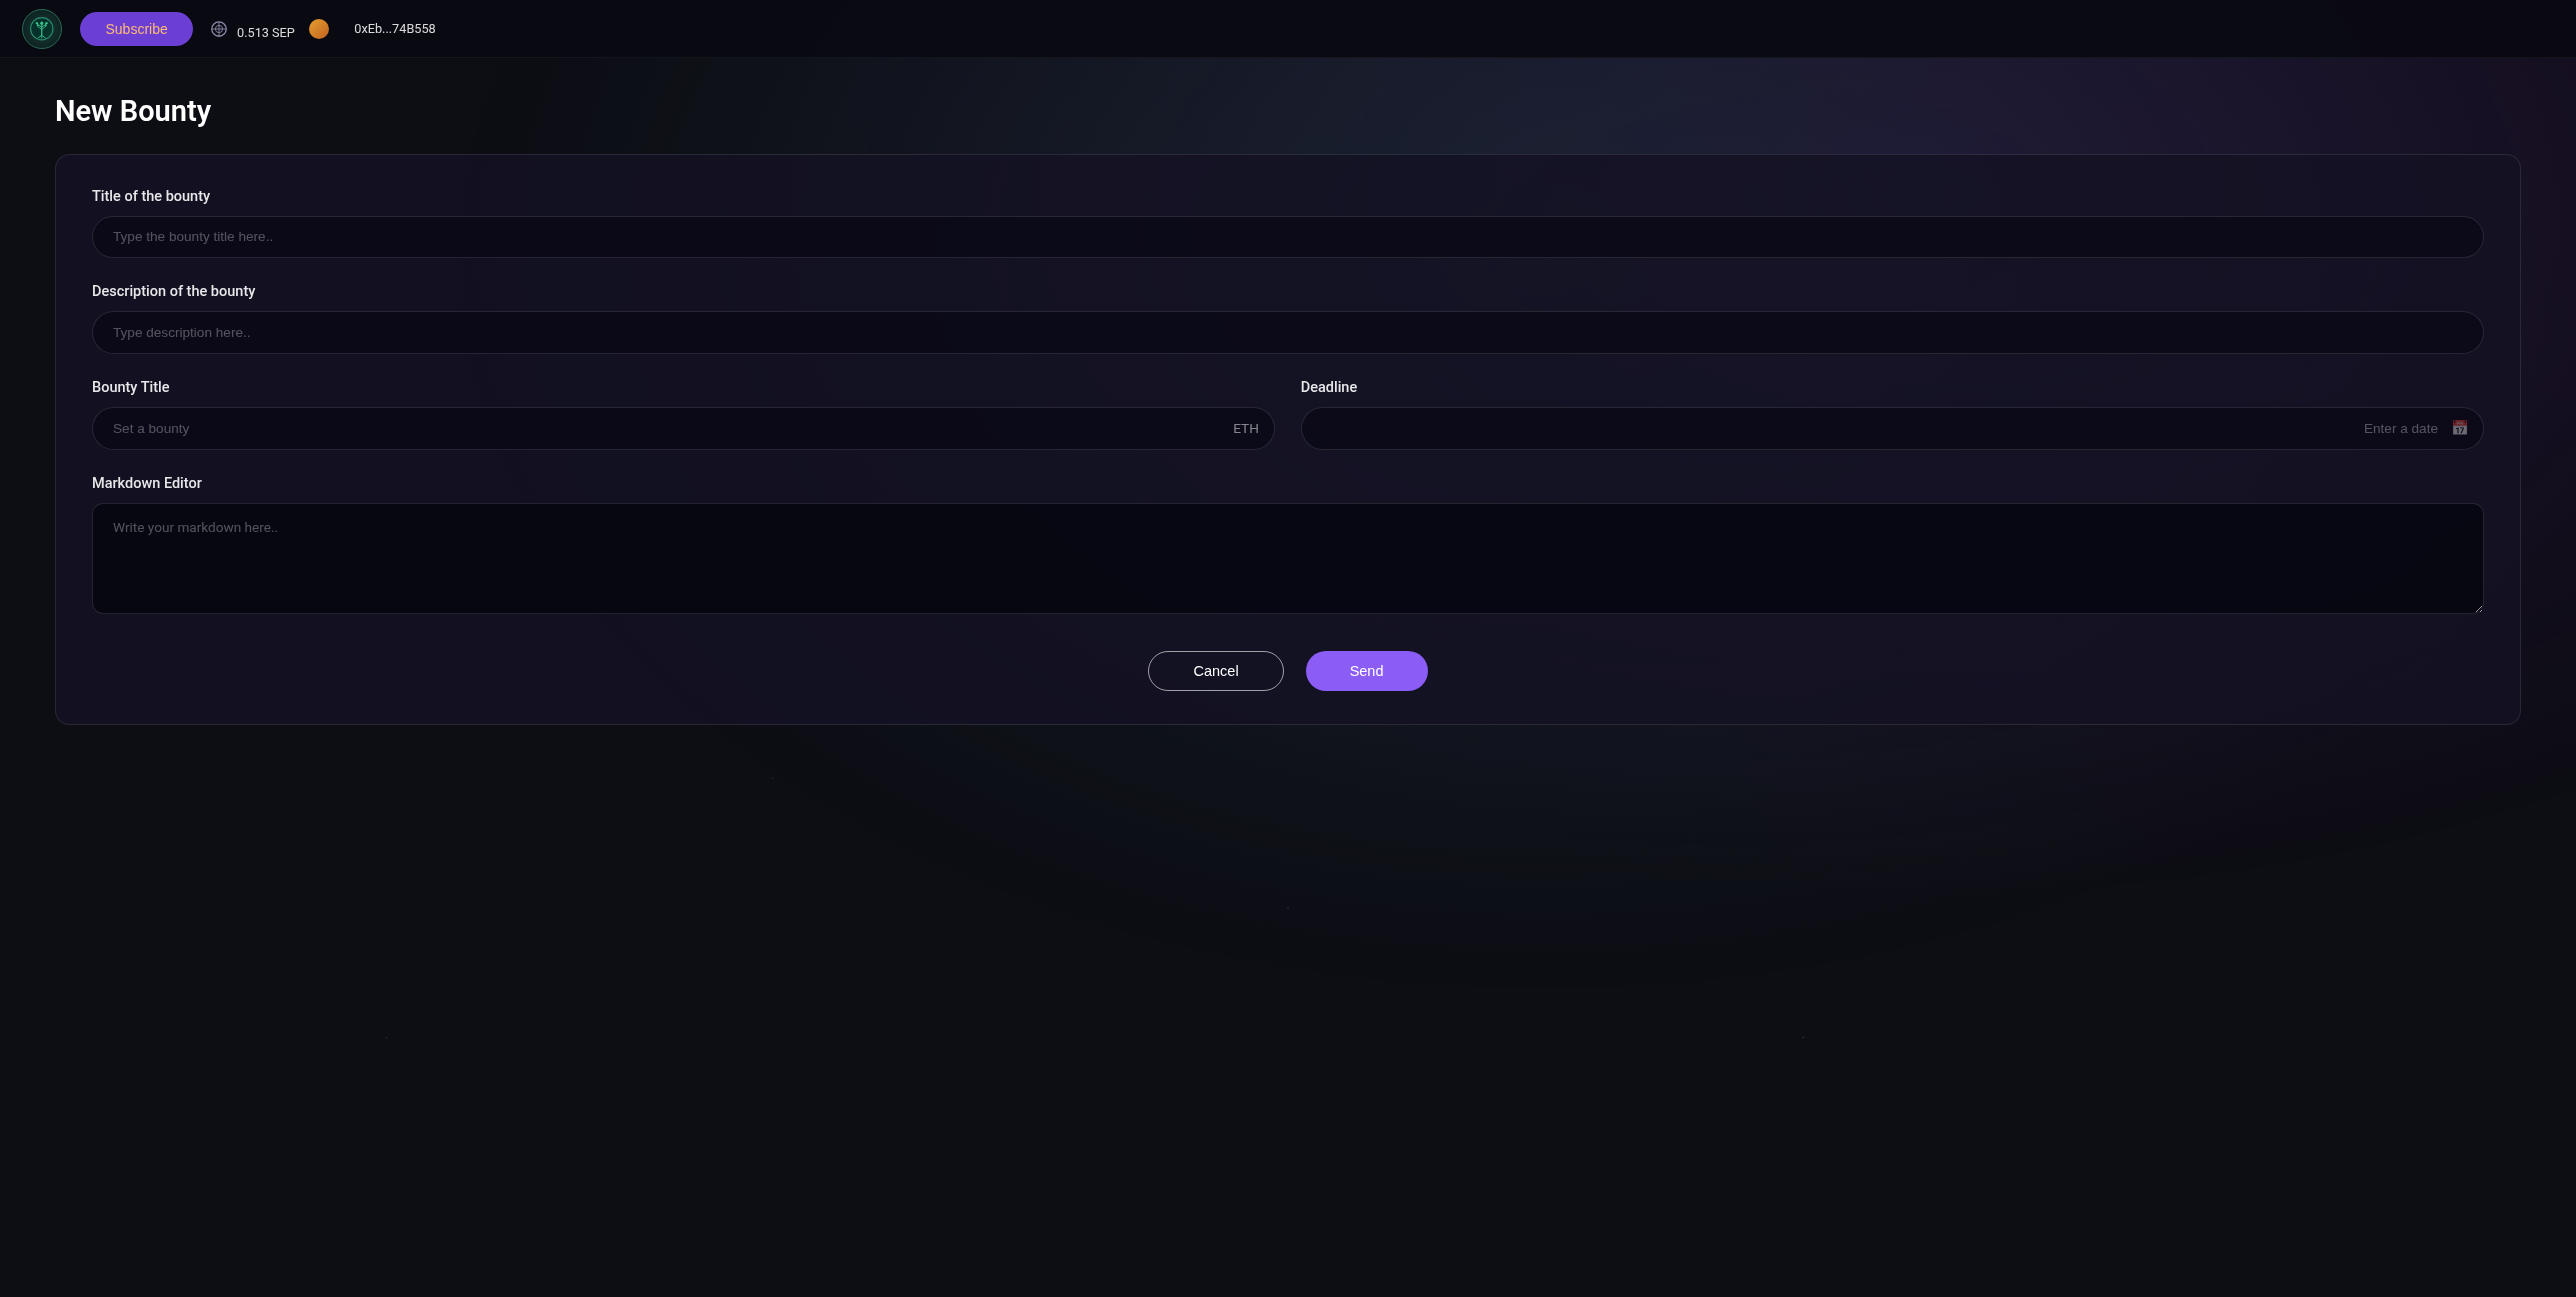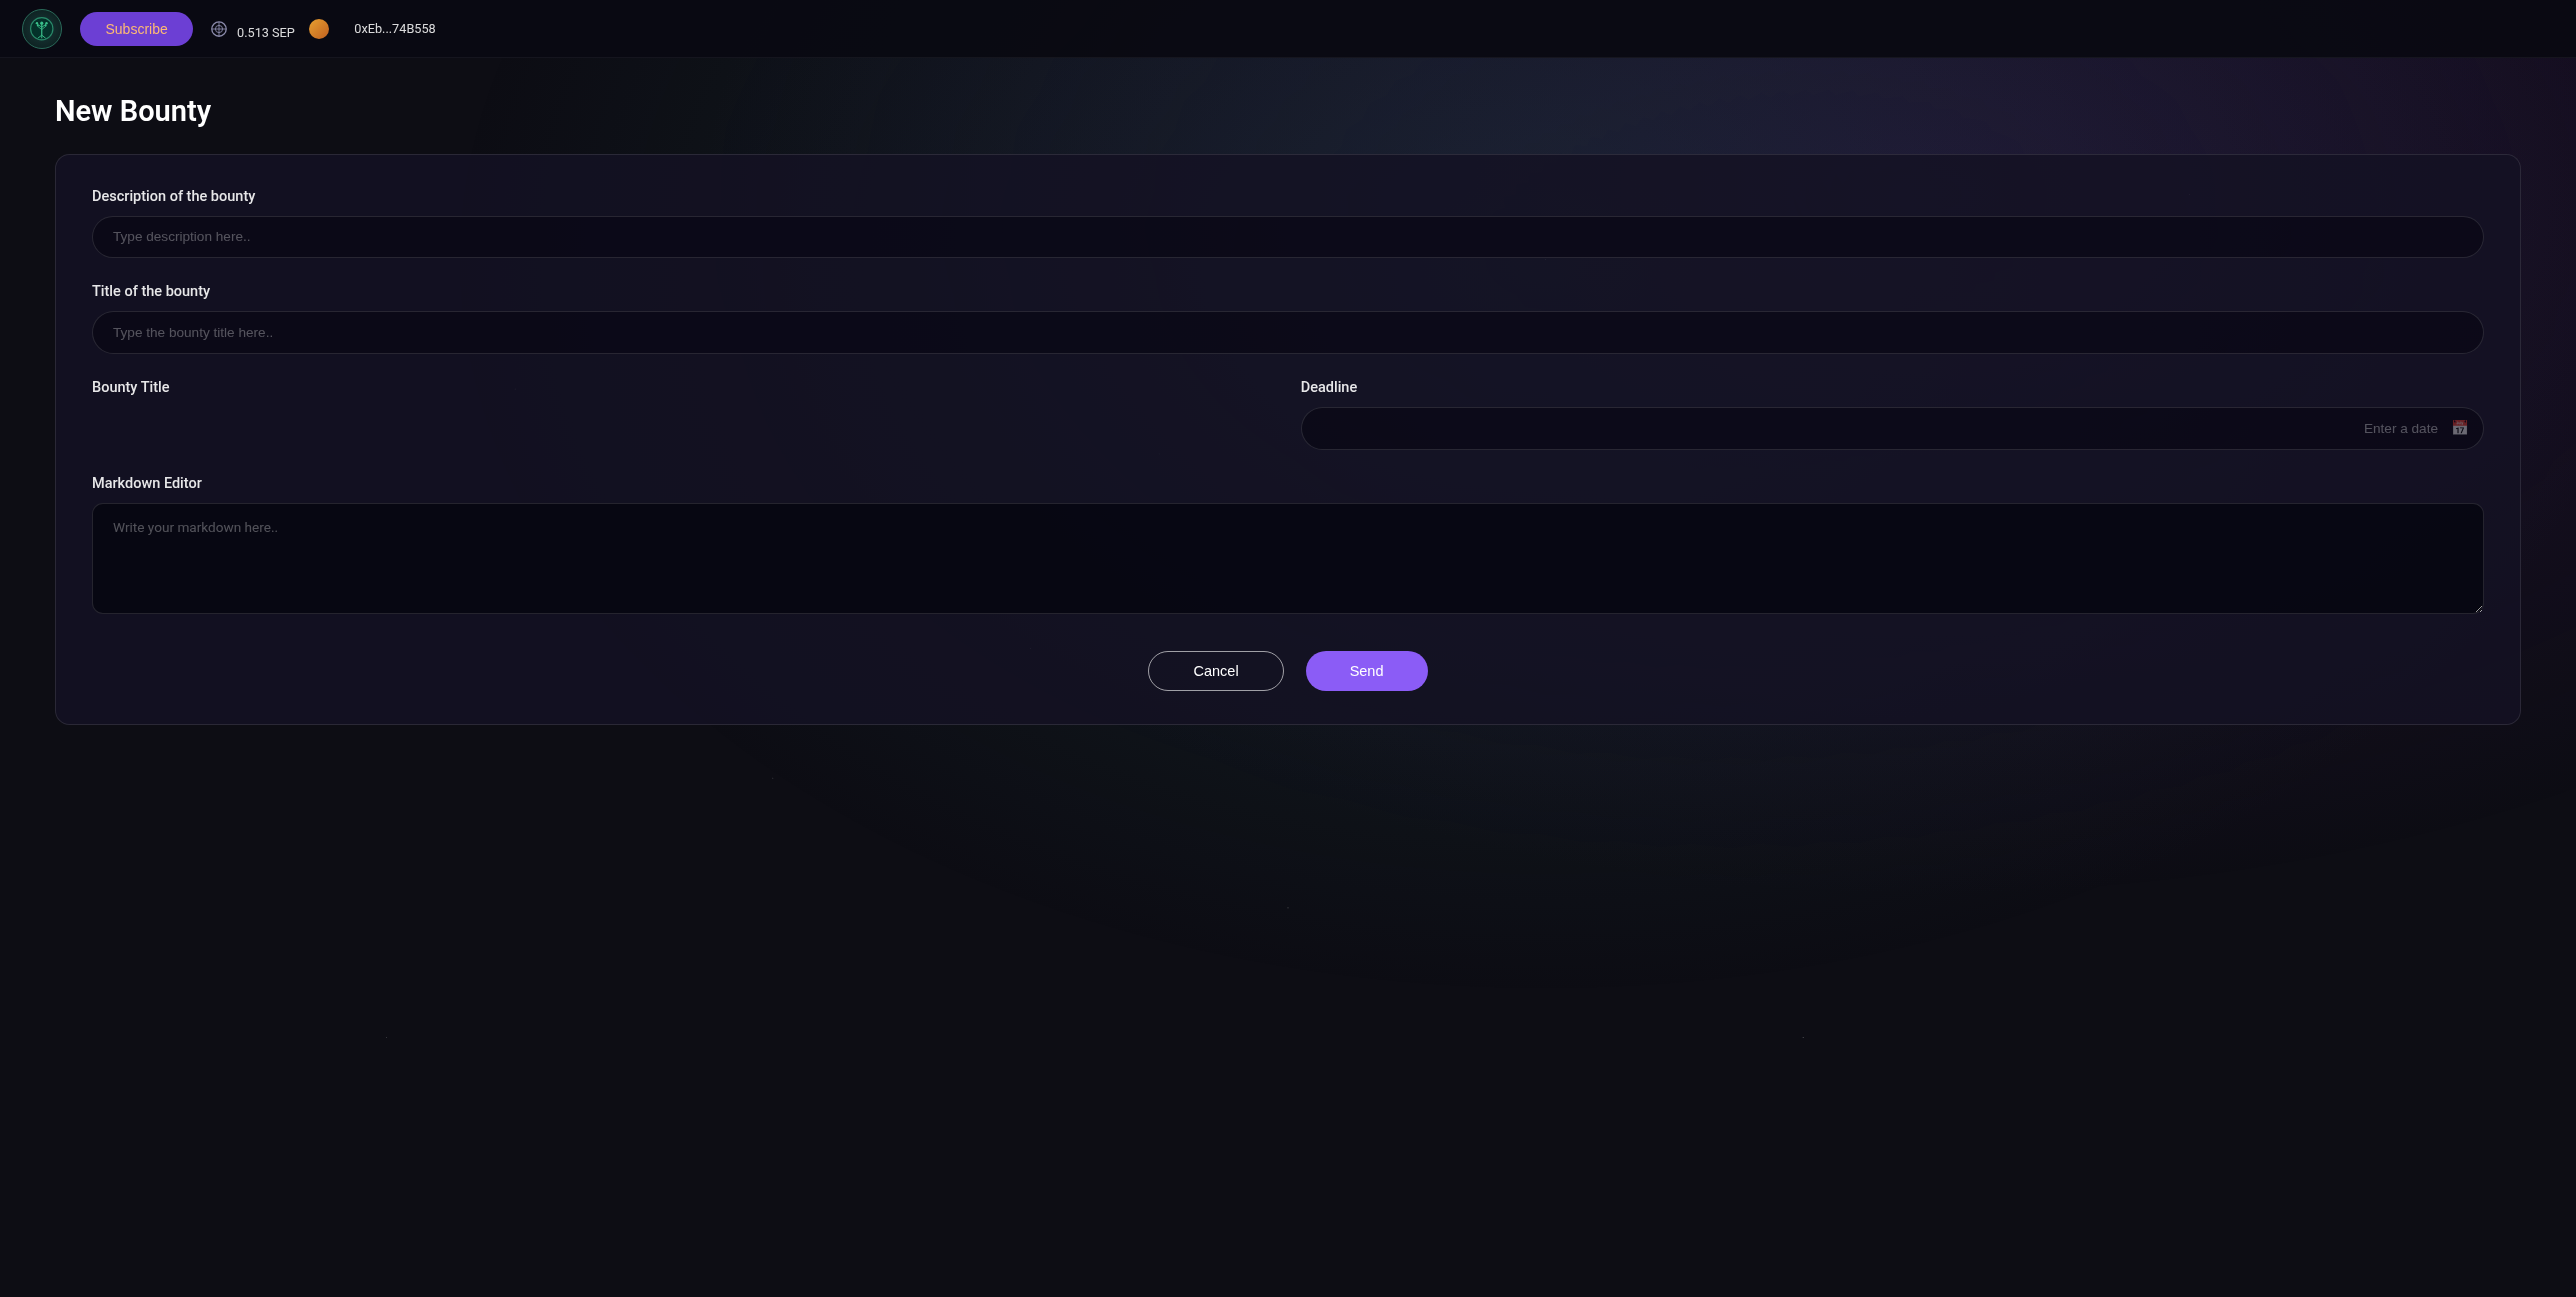--- a/index.html
+++ b/index.html
@@ -340,32 +340,36 @@
     </div>
   </div>
 </nav>
 
 <main class="main-content">
   <h1 class="page-title">New Bounty</h1>
 
   <div class="form-card">
 
     <div class="form-section">
+      <label class="form-label">Title of the bounty</label>
+      <input type="text" class="form-input" placeholder="Type the bounty title here.." style="">
+    </div>
+
+    <div class="form-section">
       <label class="form-label">Description of the bounty</label>
       <input type="text" class="form-input" placeholder="Type description here.." style="">
-    </div>
-
-    <div class="form-section">
-      <label class="form-label">Title of the bounty</label>
-      <input type="text" class="form-input" placeholder="Type the bounty title here.." style="">
     </div>
 
     <div class="form-row">
       <div>
         <label class="form-label">Bounty Title</label>
+        <div class="bounty-value-input-wrapper">
+          <input type="text" class="form-input" placeholder="Set a bounty" style="">
+          <span class="eth-label">ETH</span>
+        </div>
       </div>
 
       <div>
         <label class="form-label">Deadline</label>
         <div class="date-input-wrapper">
           <input type="text" class="form-input" placeholder="Enter a date" style="">
           <span class="calendar-icon">📅</span>
         </div>
       </div>
     </div>

